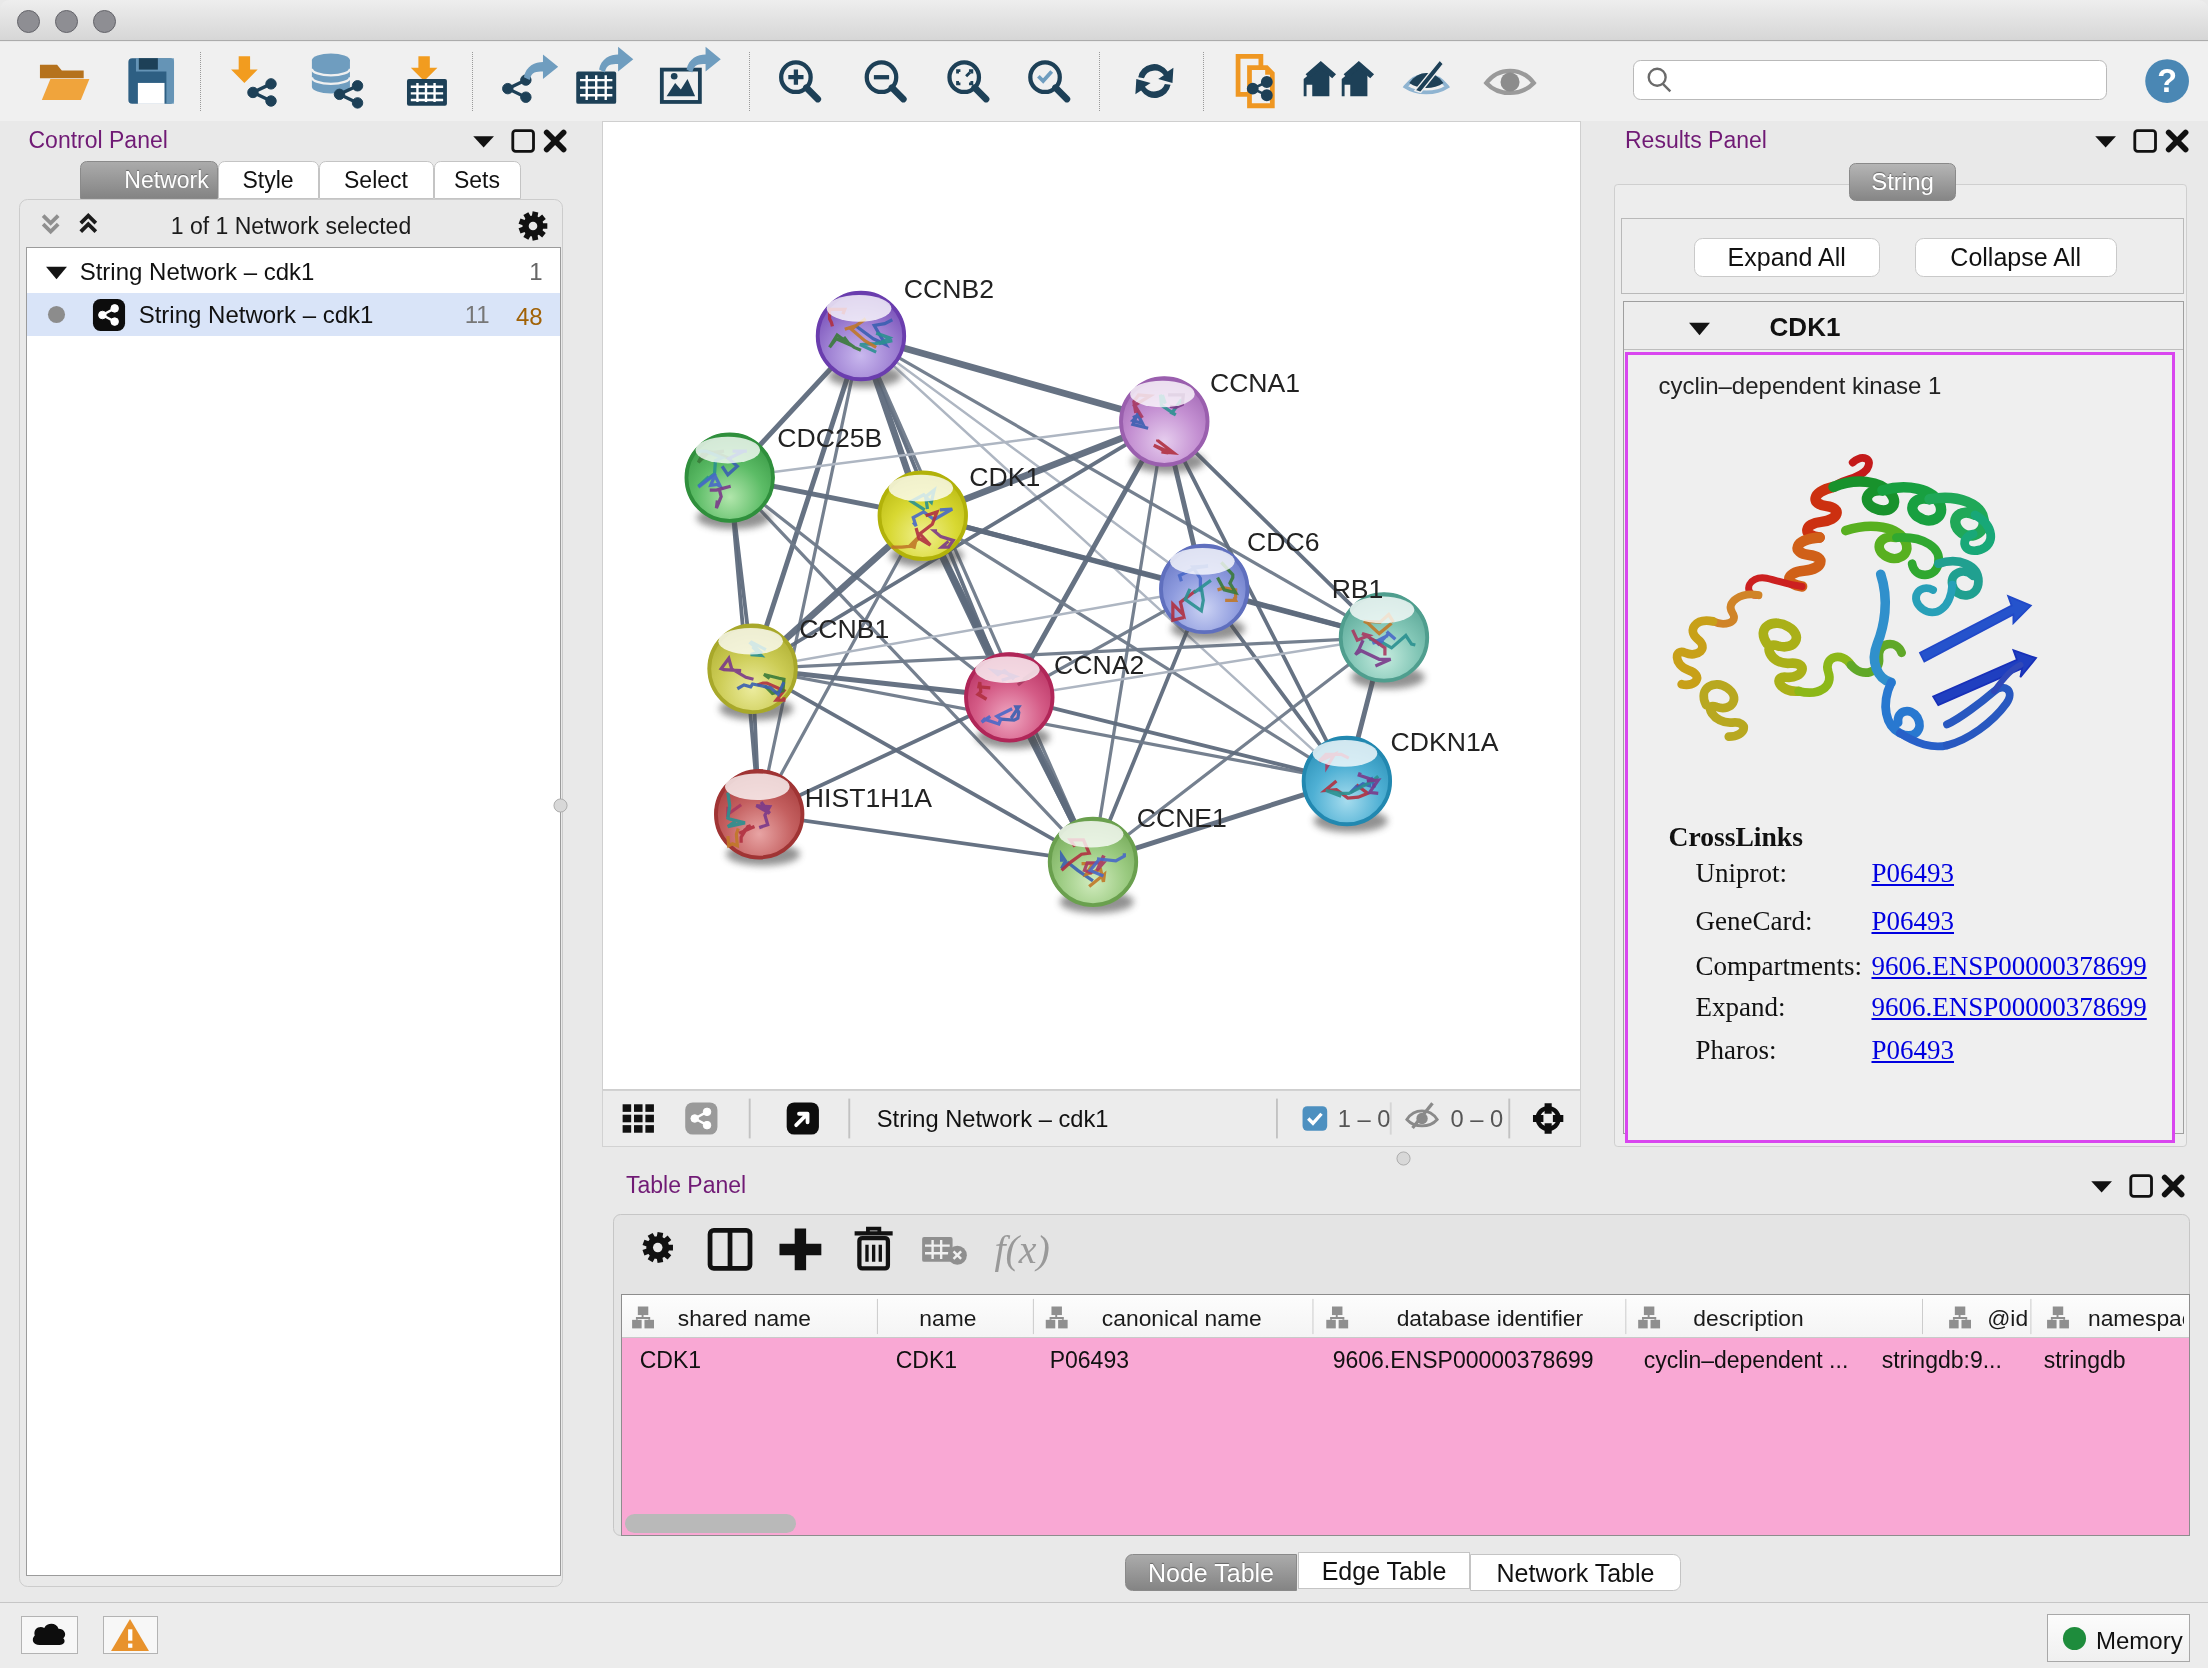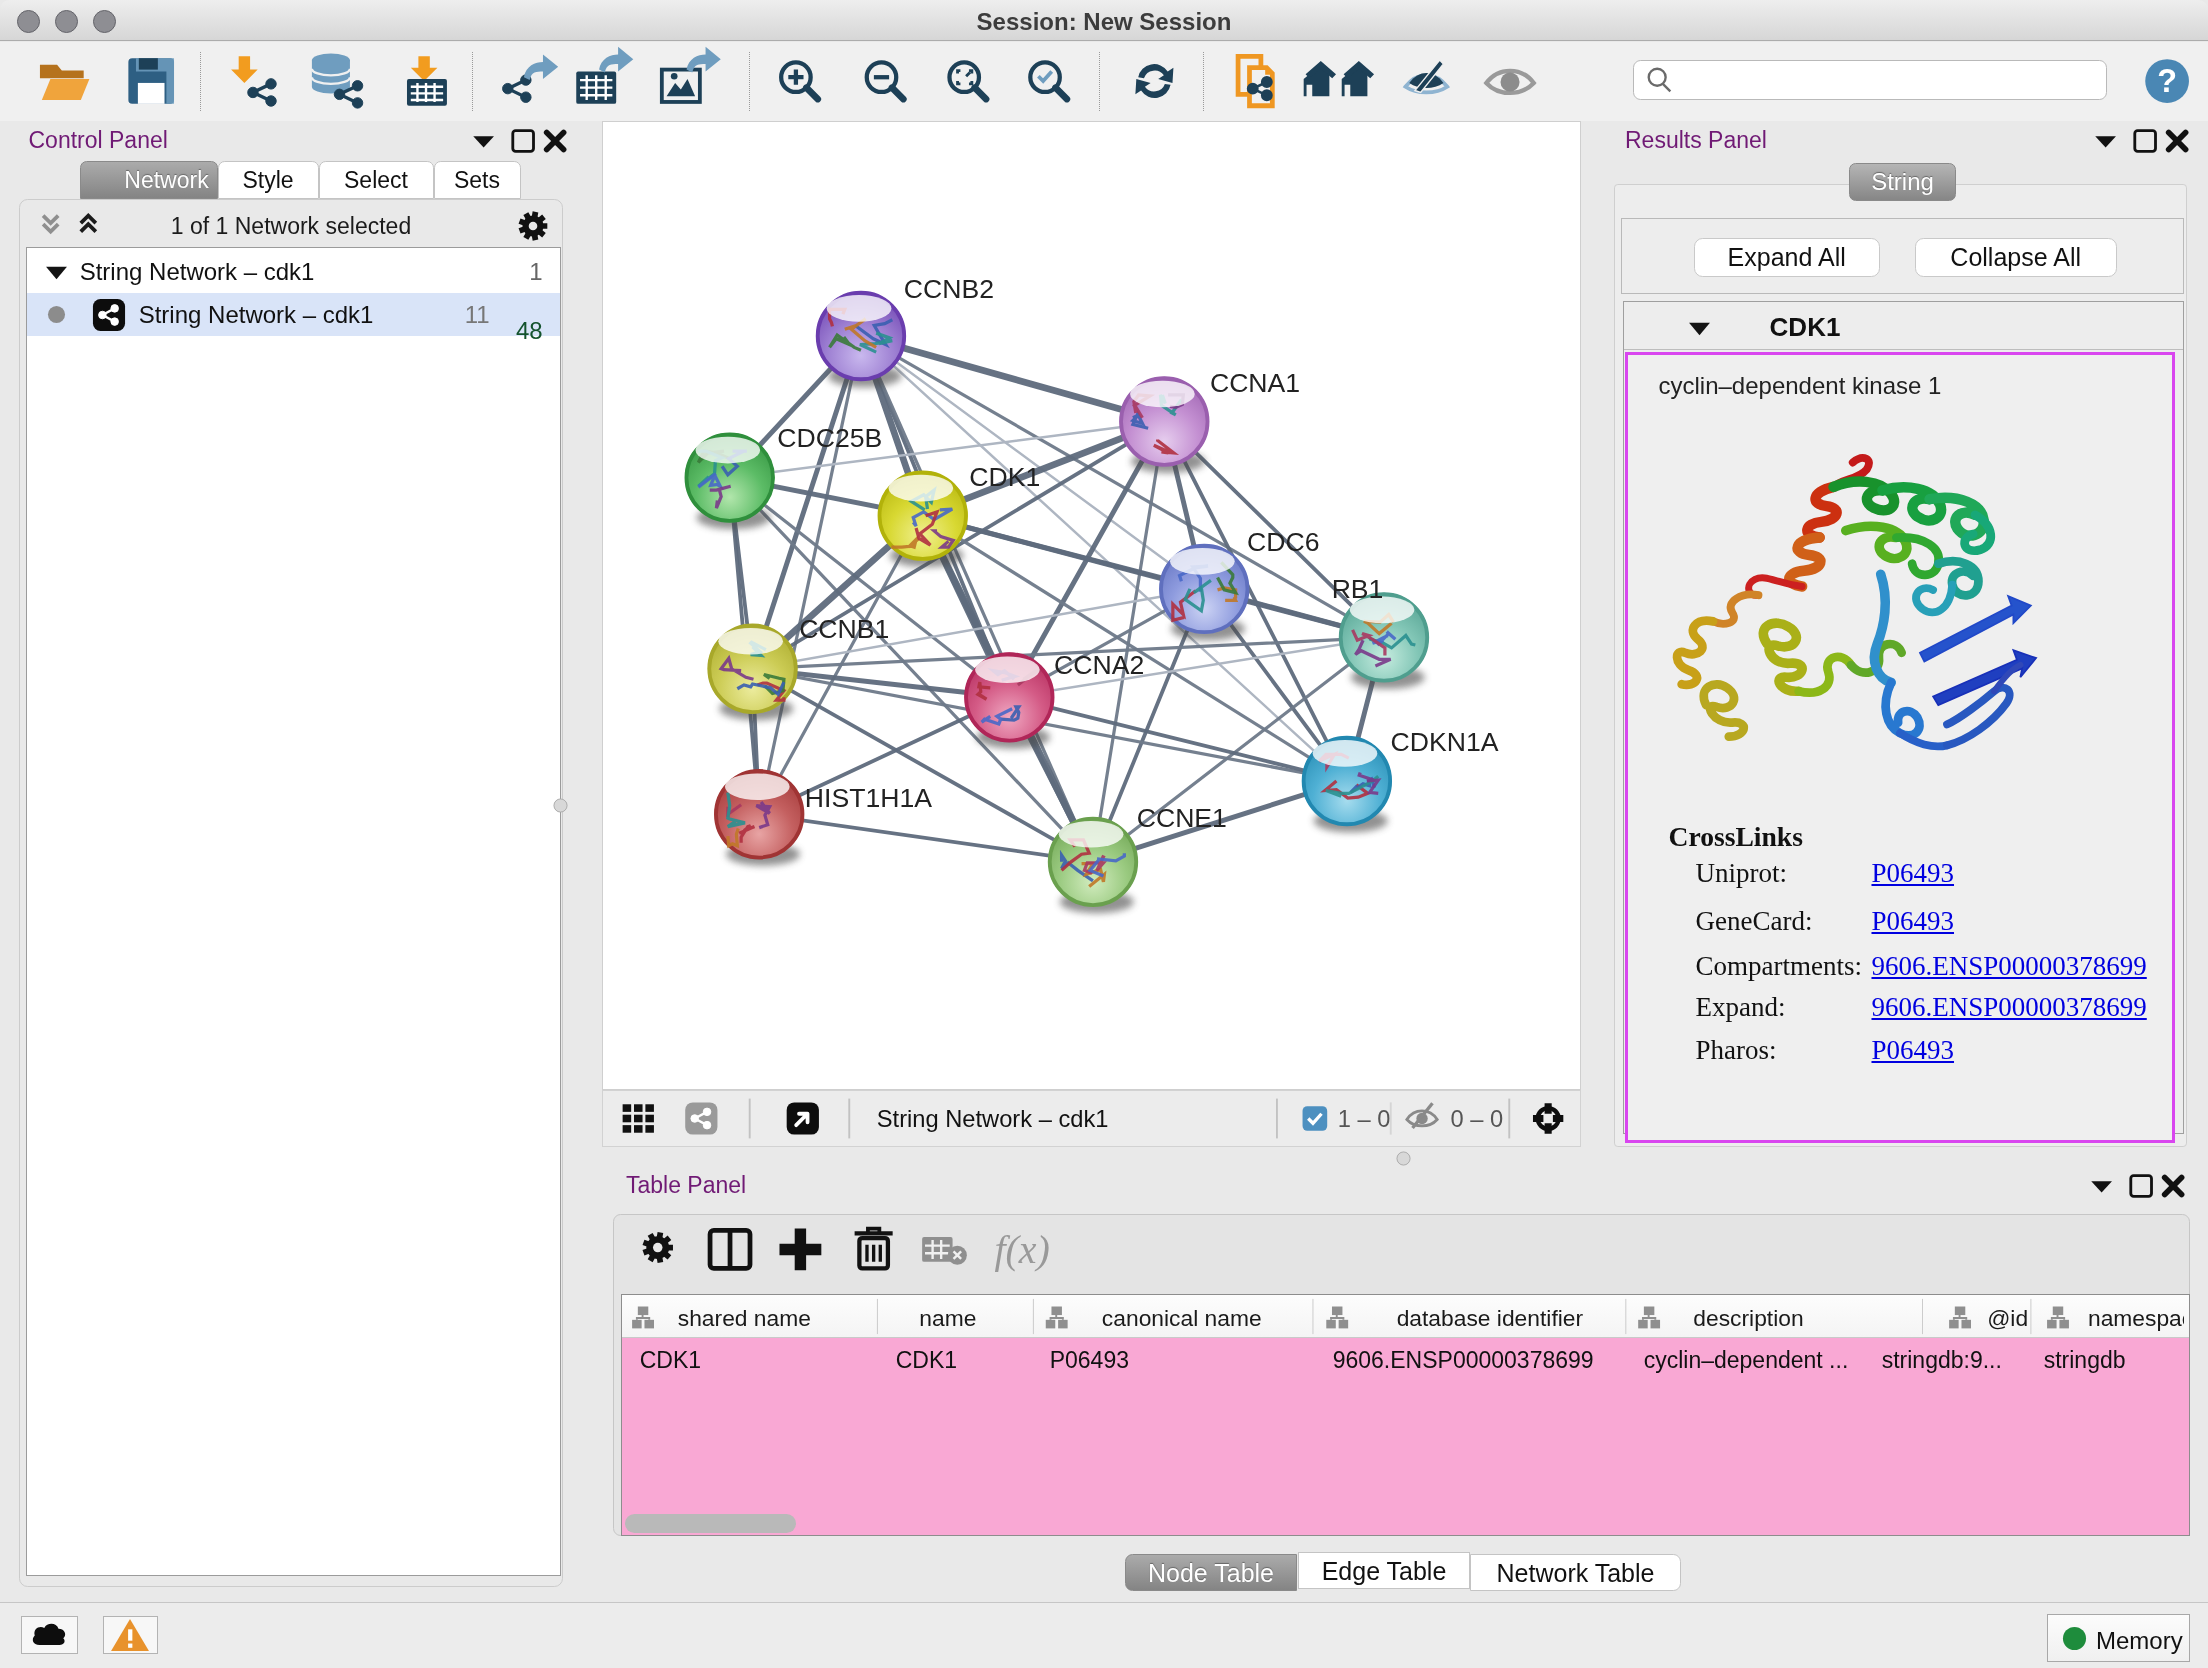--- a/index.html
+++ b/index.html
@@ -27,21 +27,20 @@
 .tab { position:absolute; height:38px; background:#ffffff; border:1px solid #c4c4c4; border-radius:6.7px 6.7px 0 0; text-align:center; font-size:23px; color:#111; line-height:36px; }
 .tabsel { background:linear-gradient(#ababab,#848484); color:#fff; text-shadow:0 -1px 1px #666; border-color:#8a8a8a; }
 .btn { position:absolute; background:#fff; border:1.4px solid #c9c9c9; border-radius:8.6px; text-align:center; font-size:25px; color:#111; }
 </style>
 </head>
 <body>
 <div class="abs" id="titlebar">
   <div class="tl" style="left:17px;"></div>
   <div class="tl" style="left:55px;"></div>
   <div class="tl" style="left:93px;"></div>
-  <div id="title-text">Session: New Session</div>
 </div>
 <div class="abs" id="toolbar">
 <svg width="2208" height="79" viewBox="0 0 2322 83">
 <defs>
 <g id="shareg">
           <circle cx="-11" cy="0" r="5.5"></circle>
           <circle cx="8" cy="-9" r="5.5"></circle>
           <circle cx="8" cy="9" r="5.5"></circle>
           <path d="M-11 0 L8 -9 M-11 0 L8 9" stroke-width="3.5" fill="none"></path>
         </g>
@@ -228,21 +227,21 @@
             <rect x="1" y="1" width="34" height="34" rx="8" fill="#0d0d0d"></rect>
             <g fill="#fff" stroke="#fff">
               <circle cx="11" cy="18" r="4"></circle>
               <circle cx="24" cy="11" r="4"></circle>
               <circle cx="24" cy="25" r="4"></circle>
               <path d="M11 18 L24 11 M11 18 L24 25" stroke-width="2.5"></path>
             </g>
           </svg>
         <div style="position:absolute;left:112px;top:7.6px;font-size:24px;color:#111;">String Network – cdk1</div>
         <div style="position:absolute;right:70px;top:7.6px;font-size:24px;color:#777;">11</div>
-        <div style="position:absolute;right:17px;top:24px;font-size:24px;color:#14532d;text-align:center;">48</div>
+        <div style="position:absolute;right:17px;top:10px;font-size:24px;color:#a16207;text-align:center;">48</div>
       </div>
     </div>
   </div>
 </div>
 <div class="abs" id="netview"><svg width="979" height="969" viewBox="0 0 1029 1019" font-family="Liberation Sans,sans-serif">
 <defs>
 <radialGradient id="gB2" cx="0.5" cy="0.72" r="0.85">
           <stop offset="0" stop-color="#c9b8ee"></stop>
           <stop offset="0.45" stop-color="#9d7fd2"></stop>
           <stop offset="0.92" stop-color="#6a3dae"></stop>

